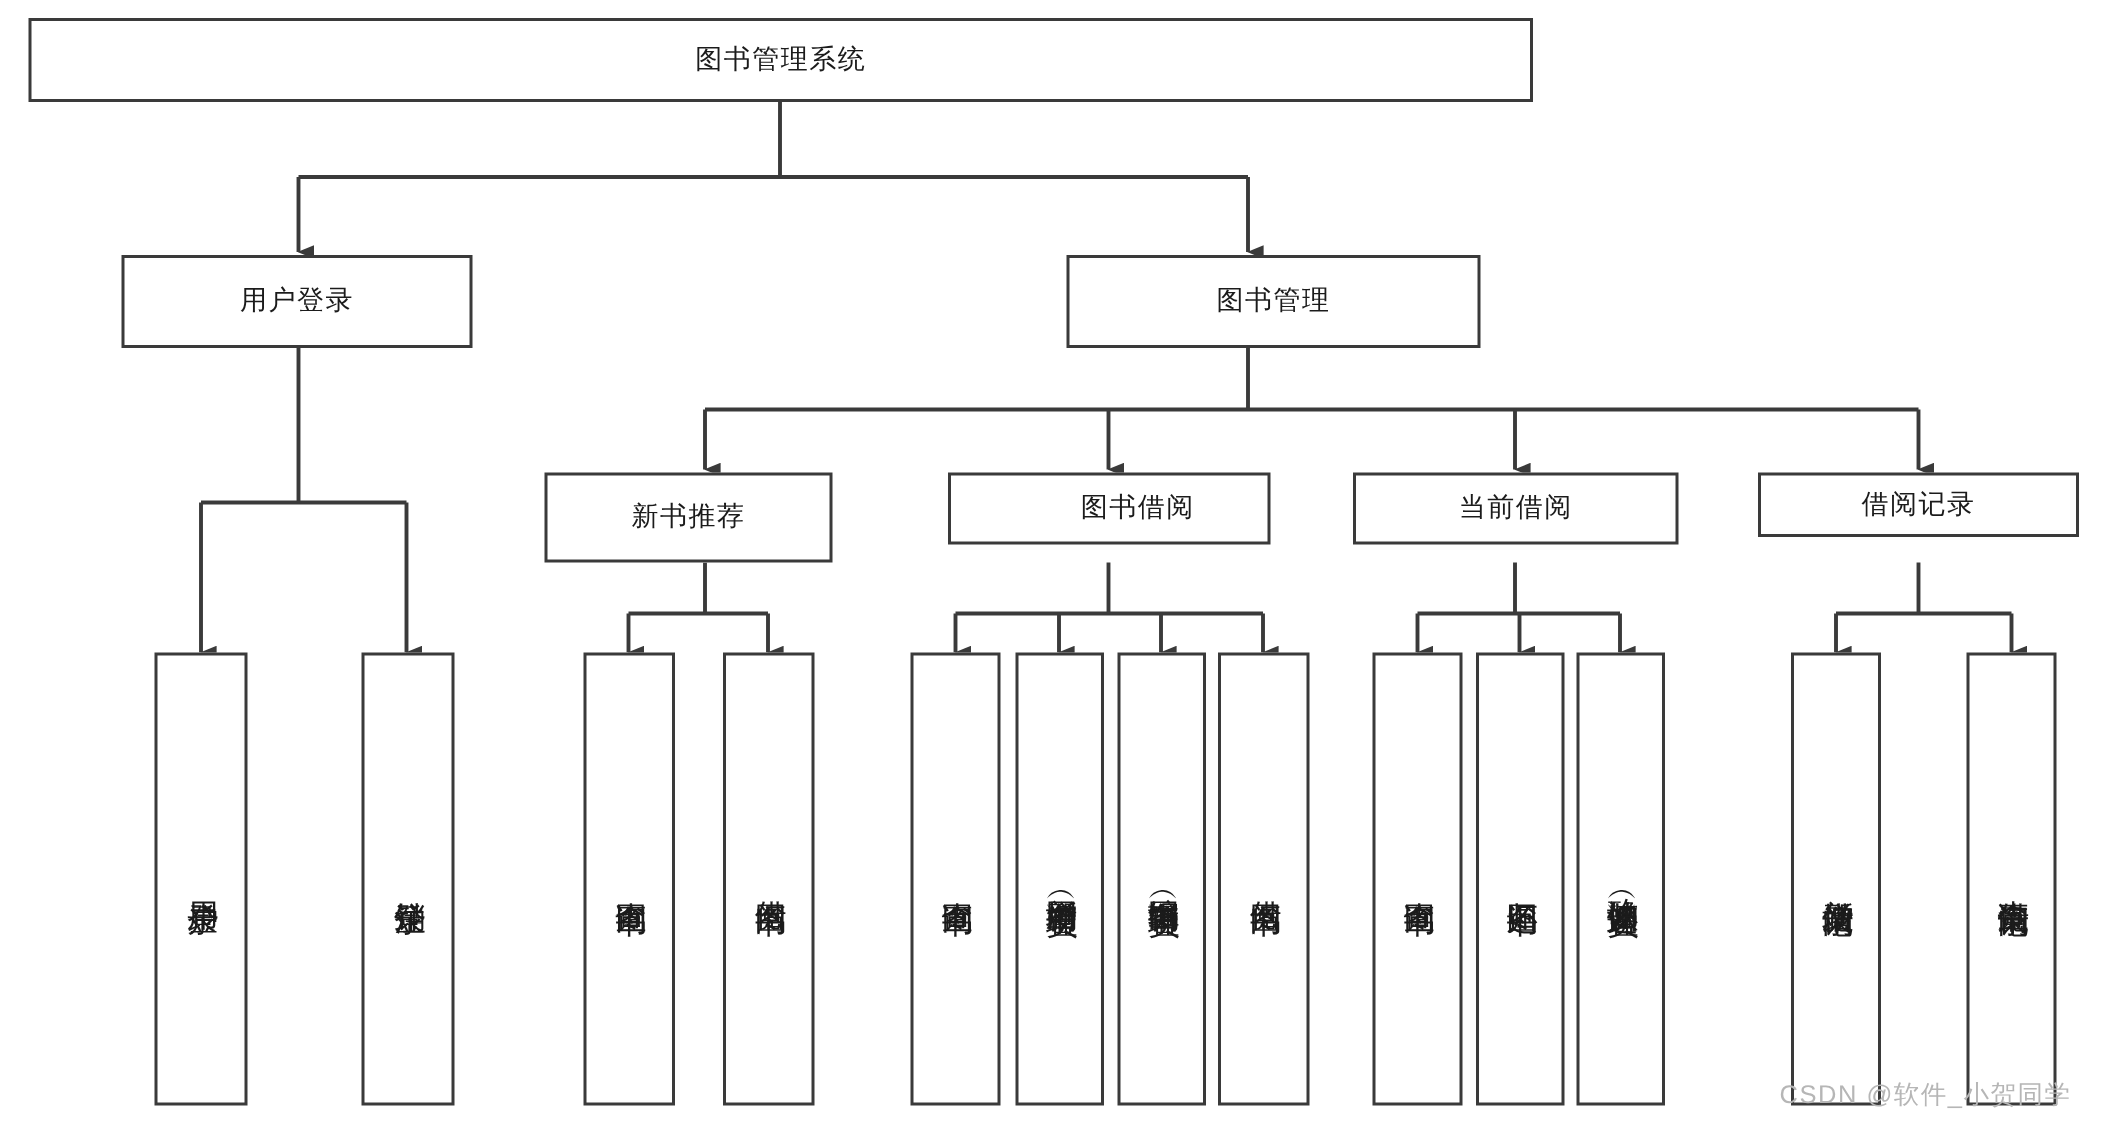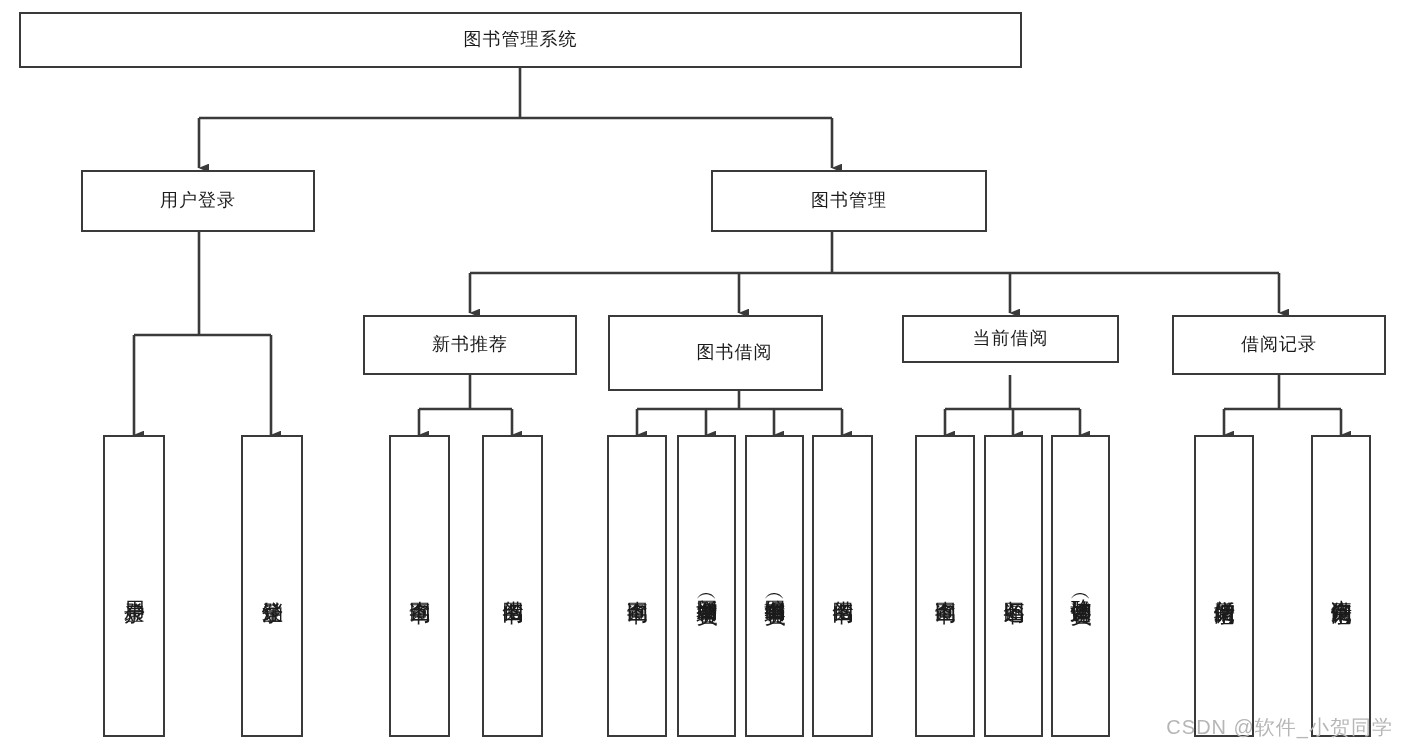--- a/index.html
+++ b/index.html
@@ -51,23 +51,23 @@
     padding: 6px 0;
     text-align: center;
   }
   .node-v .vtext {
     writing-mode: vertical-rl;
     text-orientation: upright;
     display: block;
   }
   .watermark {
     position: absolute;
-    right: 12px;
+    right: 24px;
     bottom: 6px;
-    font-size: 20px;
+    font-size: 17px;
     color: #b6b6b6;
     letter-spacing: 1px;
     white-space: nowrap;
     z-index: 5;
     margin-left: 39px;
   }
 </style>
 </head>
 <body>
 
@@ -131,33 +131,33 @@
   </div>
 
   <div class="node node-h" style="left:81px; top:170px; width:234px; height:62px;">
     <span>用户登录</span>
   </div>
 
   <div class="node node-h" style="left:711px; top:170px; width:276px; height:62px;">
     <span>图书管理</span>
   </div>
 
-  <div class="node node-h" style="left:363px; top:315px; width:214px; height:60px;">
+  <div class="node node-h" style="left:363px; top:315px; width:192px; height:60px;">
     <span>新书推荐</span>
   </div>
 
-  <div class="node node-h" style="left:608px; top:315px; width:215px; height:76px;padding-left:38px;">
+  <div class="node node-h" style="left:632px; top:315px; width:215px; height:48px;padding-left:38px;">
     <span>图书借阅</span>
   </div>
 
   <div class="node node-h" style="left:902px; top:315px; width:217px; height:48px;">
     <span>当前借阅</span>
   </div>
 
-  <div class="node node-h" style="left:1172px; top:315px; width:214px; height:60px;text-align:center;">
+  <div class="node node-h" style="left:1172px; top:315px; width:214px; height:43px;text-align:center;">
     <span>借阅记录</span>
   </div>
 
   <div class="node node-v" style="left:103px; top:435px; width:62px; height:302px;">
     <span class="vtext">用户登录</span>
   </div>
 
   <div class="node node-v" style="left:241px; top:435px; width:62px; height:302px;">
     <span class="vtext">注销登录</span>
   </div>

